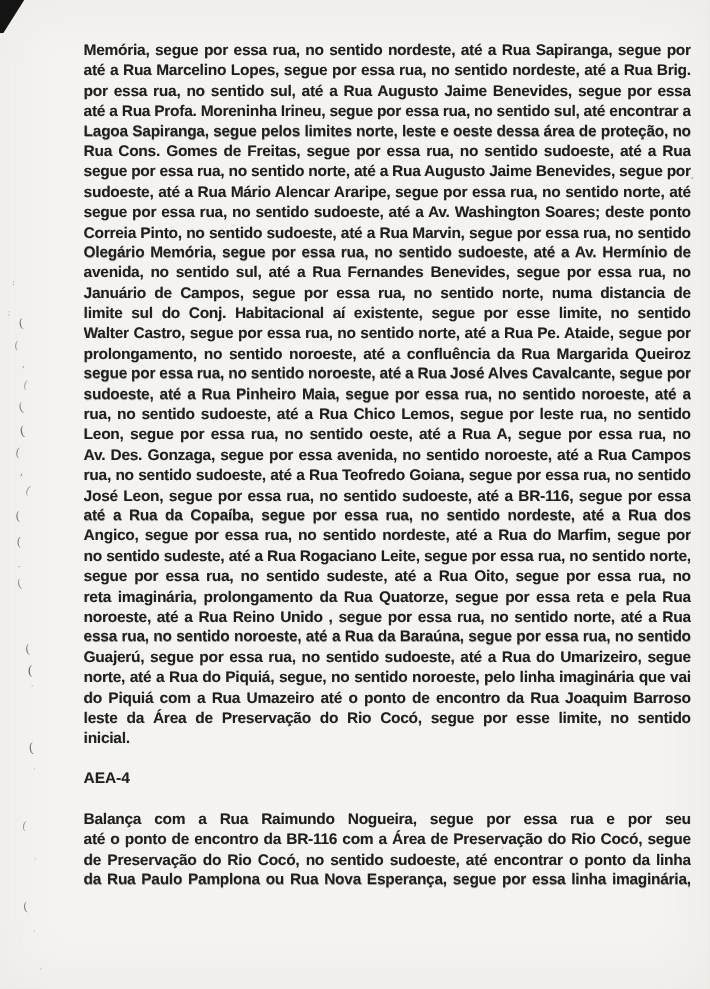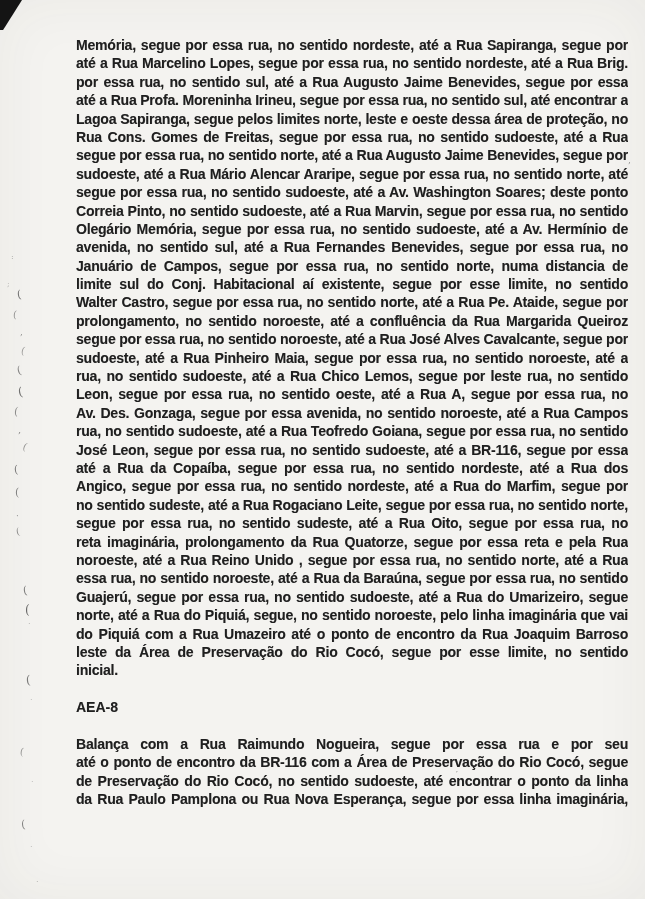--- a/index.html
+++ b/index.html
@@ -112,21 +112,21 @@
         <div class="line">essa rua, no sentido noroeste, até a Rua da Baraúna, segue por essa rua, no sentido norte, até a Rua do</div>
         <div class="line">Guajerú, segue por essa rua, no sentido sudoeste, até a Rua do Umarizeiro, segue por essa rua, no sentido</div>
         <div class="line">norte, até a Rua do Piquiá, segue, no sentido noroeste, pelo linha imaginária que vai da confluência da Rua</div>
         <div class="line">do Piquiá com a Rua Umazeiro até o ponto de encontro da Rua Joaquim Barroso com a BR-116, até o limite</div>
         <div class="line">leste da Área de Preservação do Rio Cocó, segue por esse limite, no sentido nordeste e norte, até o ponto</div>
         <div class="line">inicial.</div>
       </div>
 
     <div class="gap"></div>
 
-    <div class="heading">AEA-8</div>
+    <div class="heading">AEA-4</div>
 
     <div class="gap"></div>
 
     <div class="para2">
         <div class="line">Balança com a Rua Raimundo Nogueira, segue por essa rua e por seu prolongamento, no sentido sudeste,</div>
         <div class="line">até o ponto de encontro da BR-116 com a Área de Preservação do Rio Cocó, segue pelo limite oeste da Área</div>
         <div class="line">de Preservação do Rio Cocó, no sentido sudoeste, até encontrar o ponto da linha imaginária, prolongamento</div>
         <div class="line">da Rua Paulo Pamplona ou Rua Nova Esperança, segue por essa linha imaginária, no sentido noroeste, até o</div>
       </div>
 

